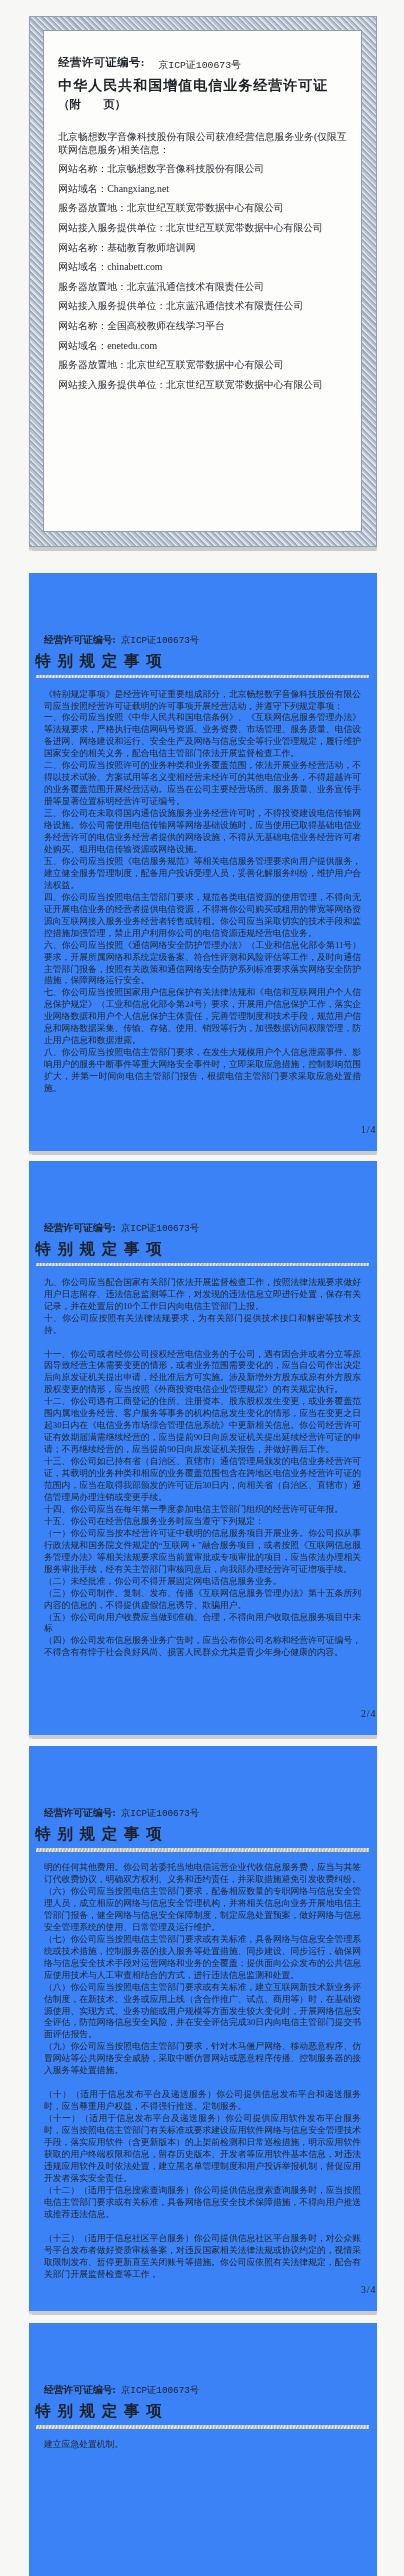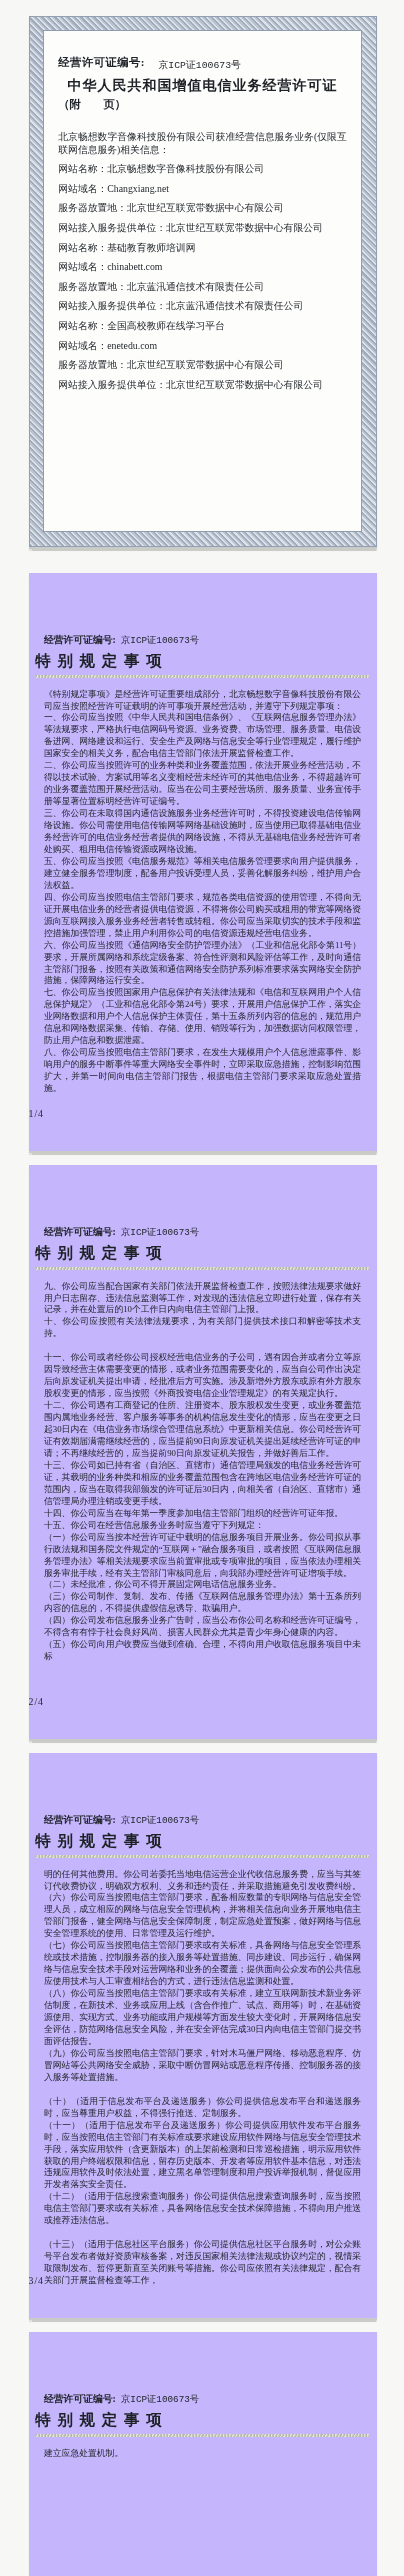--- a/index.html
+++ b/index.html
@@ -4,61 +4,61 @@
 <style>
   html,body{margin:0;padding:0;}
   body{
     width:405px;height:2873px;
     background:#f7f7f5;
     font-family:"Liberation Serif","DejaVu Serif",serif;
     color:#1e2227;
   }
   .canvas{width:405px;height:2873px;overflow:hidden;position:relative;}
   .page{
-    width:348px;margin:12px auto;position:relative;background:#c4b5fd;
+    width:348px;margin:5px auto;position:relative;background:#3b82f6;
     box-sizing:border-box;overflow:hidden;
     border-bottom:2.6px solid #c9cbc7;
     box-shadow:0 1.5px 1px rgba(120,122,118,.35);
   }
   
   .cert{height:533px;margin-top:15.5px;}
   .cert-frame{
     position:absolute;inset:0;
     background:repeating-linear-gradient(45deg,#9fabbc 0 1.5px,#dde2e9 1.5px 3.1px,#bac3d0 3.1px 4.6px);
     border:1px solid #93a0b2;
     padding:13.4px;box-sizing:border-box;
   }
   .cert-inner{
     background:#fdfdfc;height:100%;box-sizing:border-box;
     border:0.5px solid #8f9cae;
     padding:24px 14.4px 0 14.4px;
   }
   .cert-no{display:flex;align-items:flex-end;margin-bottom:7.2px;}
   .cert-no-label{font-size:11.3px;font-weight:bold;letter-spacing:0.5px;}
   .cert-no-value{font-size:9.8px;margin-left:13.4px;position:relative;top:2.1px;font-family:"Liberation Mono","DejaVu Sans Mono",monospace;}
-  .cert-title{font-size:14px;font-weight:bold;text-align:center;letter-spacing:1px;margin:3.1px 0 2.1px 0;}
+  .cert-title{font-size:14px;font-weight:bold;text-align:left;letter-spacing:1px;margin:3.1px 0 2.1px 0;}
   .cert-sub{font-size:11.3px;font-weight:bold;margin-bottom:18.5px;}
   .cert-body{font-size:9.8px;line-height:1.32;text-align:justify;}
   .cert-body p.entry{margin:0 0 6.7px 0;}
   
   .prov{height:580px;}
   .prov .pheader{padding:61px 15.5px 0 15.5px;display:flex;align-items:flex-end;}
   .plabel{font-size:9.8px;font-weight:bold;}
   .pvalue{font-size:9.3px;margin-left:5.2px;font-family:"Liberation Mono","DejaVu Sans Mono",monospace;}
   .ptitle{font-size:15.5px;font-weight:bold;text-align:left;letter-spacing:6.7px;text-indent:6.7px;margin:4.1px 0 3.1px 0;}
   .divider{
     height:3.6px;margin:0 7.2px 10.3px 7.2px;
     background:repeating-linear-gradient(105deg,#b4b8a7 0 1px,#e4e5da 1px 2.1px,#c6c9b8 2.1px 3.1px);
   }
   .pbody{padding:0 15.5px;font-size:8.8px;line-height:1.36;text-align:justify;color:#22262b;}
   .pbody p.para{margin:0;}
   .pbody p.para.blank{height:12px;}
   .pagenum{
-    position:absolute;bottom:32px;left:0;right:0;
-    text-align:left;font-size:9.8px;letter-spacing:1px;
+    position:absolute;bottom:16px;left:0;right:0;
+    text-align:right;font-size:9.8px;letter-spacing:1px;
   }
   #p2{margin-top:24px;}
   #p3{margin-top:8.2px;height:576px;}
   #p4{margin-top:9.3px;height:567px;}
   #p5{margin-top:10.3px;height:536px;}
 </style>
 </head>
 <body>
 
 <div class="canvas">
@@ -99,21 +99,21 @@
     <h2 class="ptitle">特别规定事项</h2>
     <div class="divider"></div>
     <div class="pbody">
         <p class="para">《特别规定事项》是经营许可证重要组成部分，北京畅想数字音像科技股份有限公司应当按照经营许可证载明的许可事项开展经营活动，并遵守下列规定事项：</p>
         <p class="para">一、你公司应当按照《中华人民共和国电信条例》、《互联网信息服务管理办法》等法规要求，严格执行电信网码号资源、业务资费、市场管理、服务质量、电信设备进网、网络建设和运行、安全生产及网络与信息安全等行业管理规定，履行维护国家安全的相关义务，配合电信主管部门依法开展监督检查工作。</p>
         <p class="para">二、你公司应当按照许可的业务种类和业务覆盖范围，依法开展业务经营活动，不得以技术试验、方案试用等名义变相经营未经许可的其他电信业务，不得超越许可的业务覆盖范围开展经营活动。应当在公司主要经营场所、服务质量、业务宣传手册等显著位置标明经营许可证编号。</p>
         <p class="para">三、你公司在未取得国内通信设施服务业务经营许可时，不得投资建设电信传输网络设施。你公司需使用电信传输网等网络基础设施时，应当使用已取得基础电信业务经营许可的电信业务经营者提供的网络设施，不得从无基础电信业务经营许可者处购买、租用电信传输资源或网络设施。</p>
         <p class="para">五、你公司应当按照《电信服务规范》等相关电信服务管理要求向用户提供服务，建立健全服务管理制度，配备用户投诉受理人员，妥善化解服务纠纷，维护用户合法权益。</p>
         <p class="para">四、你公司应当按照电信主管部门要求，规范各类电信资源的使用管理，不得向无证开展电信业务的经营者提供电信资源，不得将你公司购买或租用的带宽等网络资源向互联网接入服务业务经营者转售或转租。你公司应当采取切实的技术手段和监控措施加强管理，禁止用户利用你公司的电信资源违规经营电信业务。</p>
         <p class="para">六、你公司应当按照《通信网络安全防护管理办法》（工业和信息化部令第11号）要求，开展所属网络和系统定级备案、符合性评测和风险评估等工作，及时向通信主管部门报备，按照有关政策和通信网络安全防护系列标准要求落实网络安全防护措施，保障网络运行安全。</p>
-        <p class="para">七、你公司应当按照国家用户信息保护有关法律法规和《电信和互联网用户个人信息保护规定》（工业和信息化部令第24号）要求，开展用户信息保护工作，落实企业网络数据和用户个人信息保护主体责任，第十五条所列内容的信息的，规范用户信息和网络数据采集、传输、存储、使用、销毁等行为，加强数据访问权限管理，防止用户信息和数据泄露。</p>
+        <p class="para">七、你公司应当按照国家用户信息保护有关法律法规和《电信和互联网用户个人信息保护规定》（工业和信息化部令第24号）要求，开展用户信息保护工作，落实企业网络数据和用户个人信息保护主体责任，完善管理制度和技术手段，规范用户信息和网络数据采集、传输、存储、使用、销毁等行为，加强数据访问权限管理，防止用户信息和数据泄露。</p>
         <p class="para">八、你公司应当按照电信主管部门要求，在发生大规模用户个人信息泄露事件、影响用户的服务中断事件等重大网络安全事件时，立即采取应急措施，控制影响范围扩大，并第一时间向电信主管部门报告，根据电信主管部门要求采取应急处置措施。</p>
       </div>
     <div class="pagenum">1/4</div>
   </section>
 
   <section class="page prov" id="p3">
     <div class="pheader">
       <span class="plabel">经营许可证编号:</span>
       <span class="pvalue">京ICP证100673号</span>
     </div>
@@ -124,22 +124,22 @@
         <p class="para">十、你公司应按照有关法律法规要求，为有关部门提供技术接口和解密等技术支持。</p>
         <p class="para blank">&nbsp;</p>
         <p class="para">十一、你公司或者经你公司授权经营电信业务的子公司，遇有因合并或者分立等原因导致经营主体需要变更的情形，或者业务范围需要变化的，应当自公司作出决定后向原发证机关提出申请，经批准后方可实施。涉及新增外方股东或原有外方股东股权变更的情形，应当按照《外商投资电信企业管理规定》的有关规定执行。</p>
         <p class="para">十二、你公司遇有工商登记的住所、注册资本、股东股权发生变更，或业务覆盖范围内属地业务经营、客户服务等事务的机构信息发生变化的情形，应当在变更之日起30日内在《电信业务市场综合管理信息系统》中更新相关信息。你公司经营许可证有效期届满需继续经营的，应当提前90日向原发证机关提出延续经营许可证的申请；不再继续经营的，应当提前90日向原发证机关报告，并做好善后工作。</p>
         <p class="para">十三、你公司如已持有省（自治区、直辖市）通信管理局颁发的电信业务经营许可证，其载明的业务种类和相应的业务覆盖范围包含在跨地区电信业务经营许可证的范围内，应当在取得我部颁发的许可证后30日内，向相关省（自治区、直辖市）通信管理局办理注销或变更手续。</p>
         <p class="para">十四、你公司应当在每年第一季度参加电信主管部门组织的经营许可证年报。</p>
         <p class="para">十五、你公司在经营信息服务业务时应当遵守下列规定：</p>
         <p class="para">（一）你公司应当按本经营许可证中载明的信息服务项目开展业务。你公司拟从事行政法规和国务院文件规定的“互联网＋”融合服务项目，或者按照《互联网信息服务管理办法》等相关法规要求应当前置审批或专项审批的项目，应当依法办理相关服务审批手续，经有关主管部门审核同意后，向我部办理经营许可证增项手续。</p>
         <p class="para">（二）未经批准，你公司不得开展固定网电话信息服务业务。</p>
         <p class="para">（三）你公司制作、复制、发布、传播《互联网信息服务管理办法》第十五条所列内容的信息的，不得提供虚假信息诱导、欺骗用户。</p>
+        <p class="para">（五）你公司向用户收费应当做到准确、合理，不得向用户收取信息服务项目中未标</p>
         <p class="para">（四）你公司发布信息服务业务广告时，应当公布你公司名称和经营许可证编号，不得含有有悖于社会良好风尚、损害人民群众尤其是青少年身心健康的内容。</p>
-        <p class="para">（五）你公司向用户收费应当做到准确、合理，不得向用户收取信息服务项目中未标</p>
       </div>
     <div class="pagenum">2/4</div>
   </section>
 
   <section class="page prov" id="p4">
     <div class="pheader">
       <span class="plabel">经营许可证编号:</span>
       <span class="pvalue">京ICP证100673号</span>
     </div>
     <h2 class="ptitle">特别规定事项</h2>

